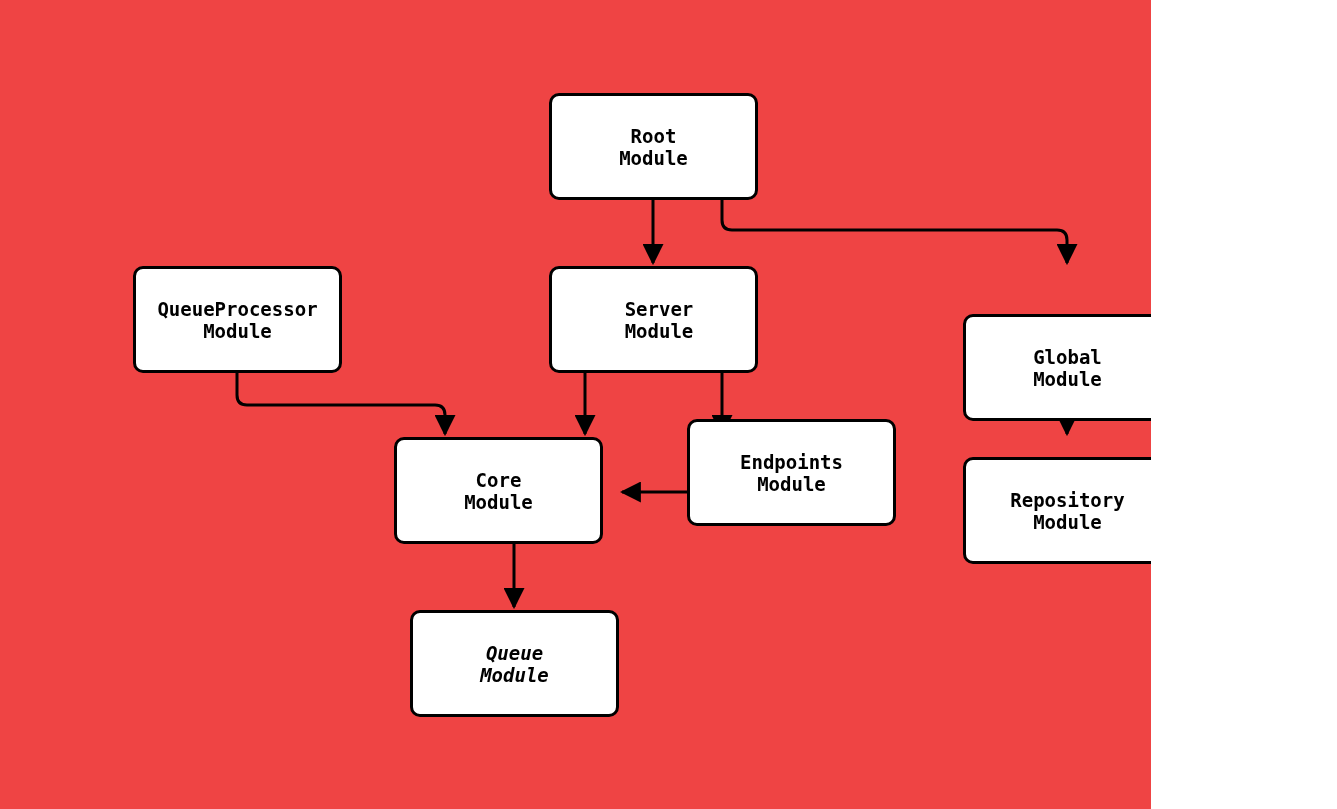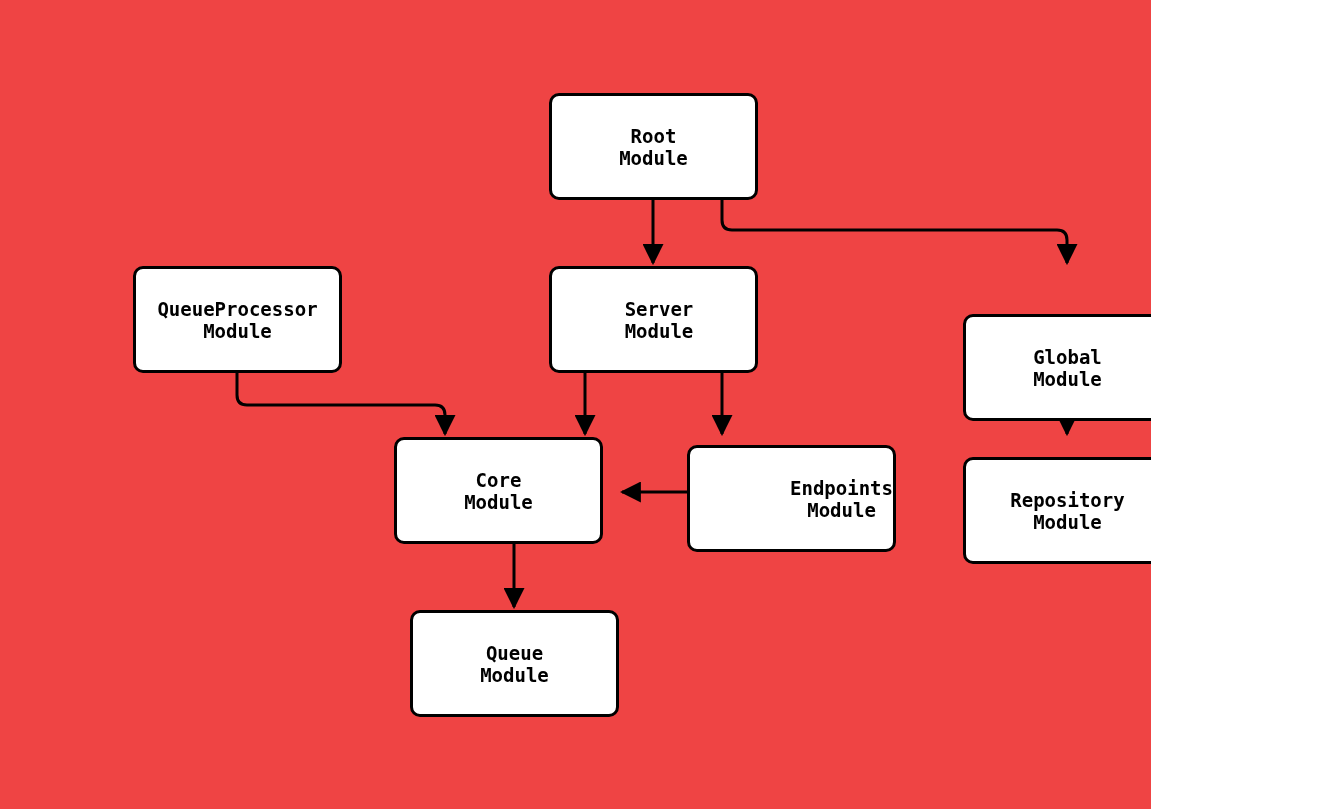--- a/index.html
+++ b/index.html
@@ -46,23 +46,23 @@
     color: #000000;
     text-align: center;
     white-space: pre-line;
   }
   
   .node.root          { left: 549px; top: 93px;  }
   .node.queueprocessor{ left: 133px; top: 266px; align-items: center; }
   .node.server        { left: 549px; top: 266px; padding-left: 11px; }
   .node.global        { left: 963px; top: 266px; margin-top: 48px; }
   .node.core          { left: 394px; top: 437px; align-items: center; }
-  .node.endpoints     { left: 687px; top: 445px; justify-content: flex-end; }
+  .node.endpoints     { left: 687px; top: 419px; }
   .node.repository    { left: 963px; top: 457px; }
-  .node.queue         { left: 410px; top: 610px; }
+  .node.queue         { left: 410px; top: 610px; font-style: italic; }
 </style>
 </head>
 <body>
 
 <div id="canvas">
 
   <svg id="edges" viewBox="0 0 1337 809" xmlns="http://www.w3.org/2000/svg">
     <defs>
       <marker id="arrow" viewBox="0 0 10 10" refX="9" refY="5" markerWidth="7" markerHeight="7" orient="auto">
         <path d="M 0 0 L 10 5 L 0 10 z" fill="#000000"></path>

